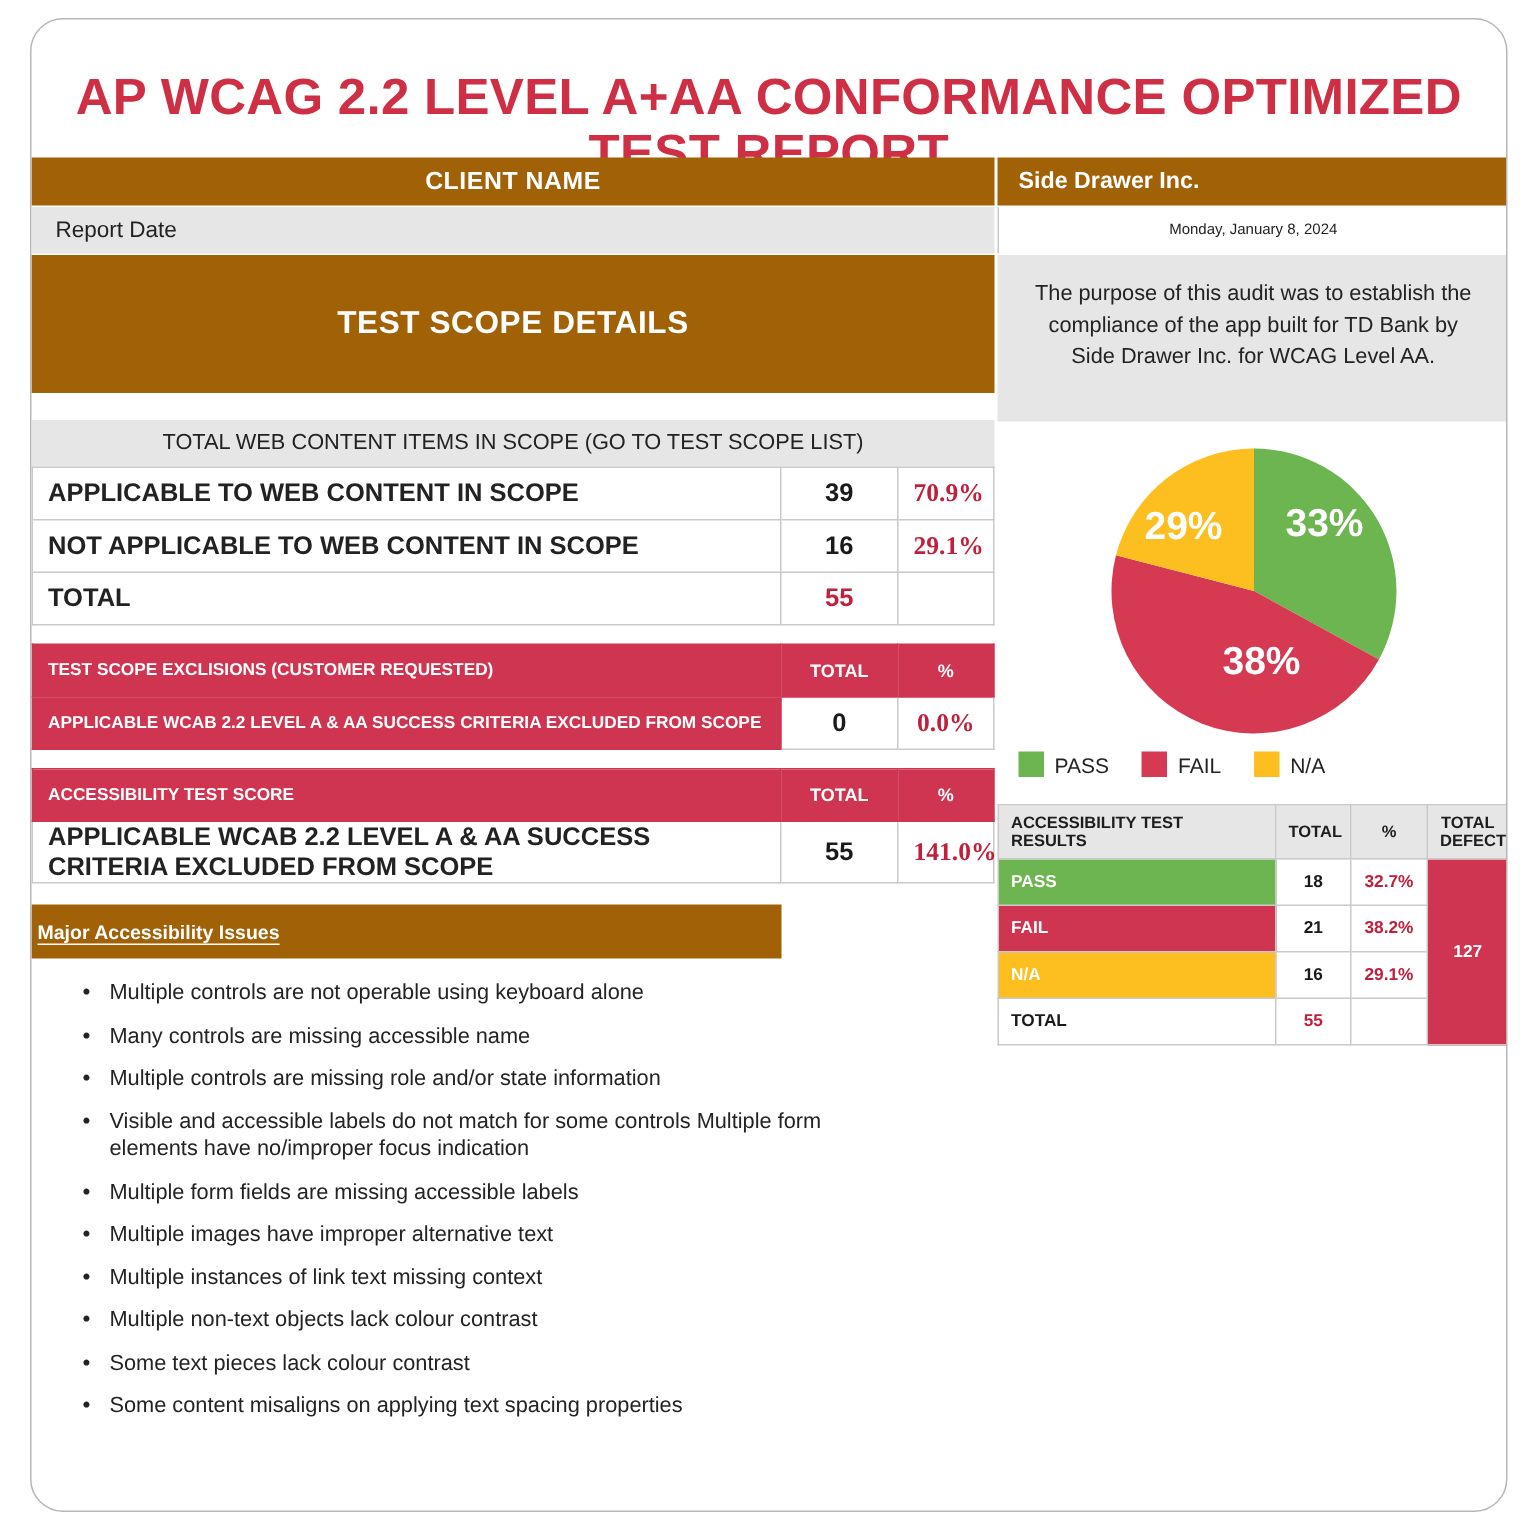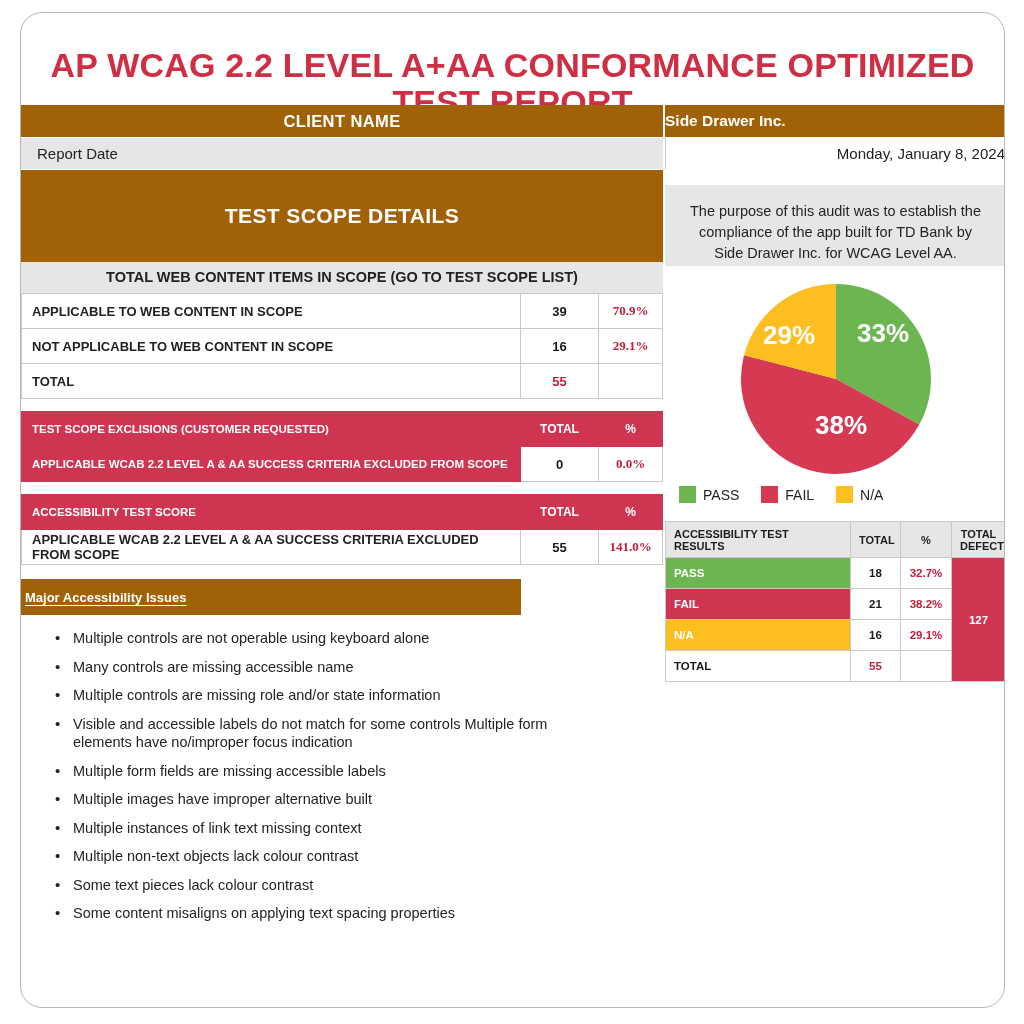--- a/index.html
+++ b/index.html
@@ -94,37 +94,37 @@
     margin-top: 1px;
     display: flex;
     align-items: center;
     justify-content: center;
     font-size: 21px;
     letter-spacing: 0.4px;
   }
   .total-items-row {
     height: 31px;
     line-height: 31px;
-    margin-top: 0;
+    margin-top: 18px;
     text-align: center;
     font-size: 14.5px;
-    font-weight: bold;
+    font-weight: normal;
   }
 
   
   table.dt {
     border-collapse: collapse;
     width: 642px;
     table-layout: fixed;
   }
   table.dt td {
     border: 1px solid #c9c9c9;
     box-sizing: border-box;
     padding: 0 10px;
-    font-size: 13px;
+    font-size: 17px;
     font-weight: bold;
     height: 35px;
     vertical-align: middle;
   }
   table.dt td.head {
     background: #cf3550;
     color: #ffffff;
     border-color: #cf3550;
     font-size: 11.5px;
   }
@@ -173,37 +173,38 @@
     left: 0;
     top: -1px;
     font-size: 15px;
     color: #232323;
   }
 
   
   .rc-head {
     height: 32px;
     line-height: 32px;
+    padding-left: 14px;
     font-size: 15.5px;
     box-sizing: border-box;
   }
   .rc-date {
     height: 31px;
     line-height: 31px;
     margin-top: 1px;
-    text-align: right;
-    font-size: 15px;
+    text-align: center;
+    font-size: 10px;
     background: #ffffff;
     border-left: 1px solid #c9c9c9;
     border-right: 1px solid #c9c9c9;
     box-sizing: border-box;
   }
   .rc-purpose {
-    margin-top: 16px;
-    padding: 16px 18px 2px 18px;
+    margin-top: 1px;
+    padding: 16px 18px 32px 18px;
     text-align: center;
     font-size: 14.5px;
     line-height: 1.45;
     color: #232323;
     box-sizing: border-box;
   }
 
   
   .pie-wrap {
     position: relative;
@@ -347,21 +348,21 @@
       <div class="red-bar issues-banner">
         <span>Major Accessibility Issues</span>
       </div>
 
       <ul class="issues">
         <li>Multiple controls are not operable using keyboard alone</li>
         <li>Many controls are missing accessible name</li>
         <li>Multiple controls are missing role and/or state information</li>
         <li>Visible and accessible labels do not match for some controls Multiple form elements have no/improper focus indication</li>
         <li>Multiple form fields are missing accessible labels</li>
-        <li>Multiple images have improper alternative built</li>
+        <li>Multiple images have improper alternative text</li>
         <li>Multiple instances of link text missing context</li>
         <li>Multiple non-text objects lack colour contrast</li>
         <li>Some text pieces lack colour contrast</li>
         <li>Some content misaligns on applying text spacing properties</li>
       </ul>
 
     </div>
 
     <div class="col-right">
 

